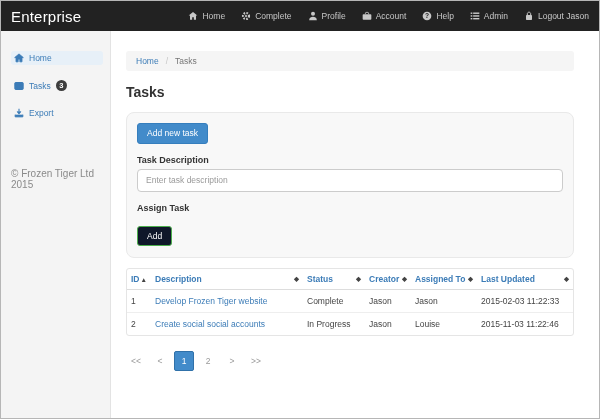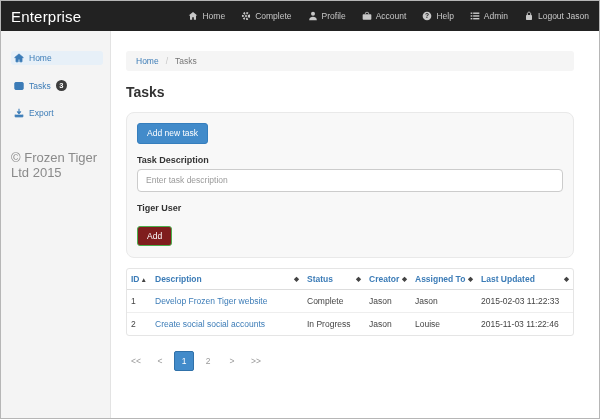--- a/index.html
+++ b/index.html
@@ -33,21 +33,21 @@
     padding:2px 3px; border-radius:3px;
   }
   .side-item.active { background:#e7f0f8; }
   .side-icon { display:inline-flex; width:10px; height:10px; }
   .side-icon svg { width:10px; height:10px; fill:currentColor; stroke:currentColor; }
   .badge {
     background:#3d3d3d; color:#fff; font-size:7.5px; min-width:11px; height:11px;
     border-radius:50%; display:inline-flex; align-items:center; justify-content:center;
     padding:0 2px; font-weight:bold;
   }
-  .copyright { font-size:13px; color:#8a8a8a; margin-top:30px; }
+  .copyright { font-size:10px; color:#8a8a8a; margin-top:48px; }
 
   .content { flex:1; padding:20px 25px 0 15px; }
 
   
   .breadcrumb {
     background:#f5f5f5; border-radius:3px; padding:5px 10px; font-size:8.5px;
     display:flex; gap:7px; align-items:center;
   }
   .crumb-link { color:#3c7cb7; cursor:pointer; }
   .crumb-sep { color:#c6c6c6; }
@@ -56,21 +56,21 @@
   .page-title { font-size:14px; font-weight:bold; color:#333; margin:13px 0 12px 0; }
 
   
   .well {
     background:#f8f8f8; border:1px solid #e9e9e9; border-radius:8px;
     padding:9px 10px 11px 10px;
   }
   .btn { display:inline-block; font-size:8.5px; border-radius:3px; cursor:pointer;
          padding:5px 9px; line-height:1; border:1px solid transparent; }
   .btn-primary { background:#428bca; border-color:#357ebd; color:#fff; }
-  .btn-success { background:#7f1d1d; border-color:#4cae4c; color:#fff; }
+  .btn-success { background:#0f172a; border-color:#4cae4c; color:#fff; }
   .form-label { font-size:9px; font-weight:bold; color:#333; margin:11px 0 4px 0; }
   .text-input {
     width:100%; height:23px; border:1px solid #ccc; border-radius:4px;
     font-size:8.5px; color:#555; padding:0 8px; font-family:"Liberation Sans",sans-serif;
     background:#fff; outline:none;
   }
   .text-input::placeholder { color:#9a9a9a; }
   .select-wrap { position:relative; width:130px; }
   .select-wrap::after {
     content:"▾"; position:absolute; right:7px; top:4px; font-size:8px; color:#333; pointer-events:none;
@@ -222,21 +222,21 @@
       </div>
 
       <div class="page-title">Tasks</div>
 
       <div class="well">
         <button class="btn btn-primary">Add new task</button>
 
         <div class="form-label">Task Description</div>
         <input class="text-input" type="text" placeholder="Enter task description" style="">
 
-        <div class="form-label">Tiger User</div>
+        <div class="form-label">Assign Task</div>
 
         <div class="add-btn-row">
           <button class="btn btn-success">Add</button>
         </div>
       </div>
 
       <div class="table-card">
         <table>
           <thead>
             <tr>

